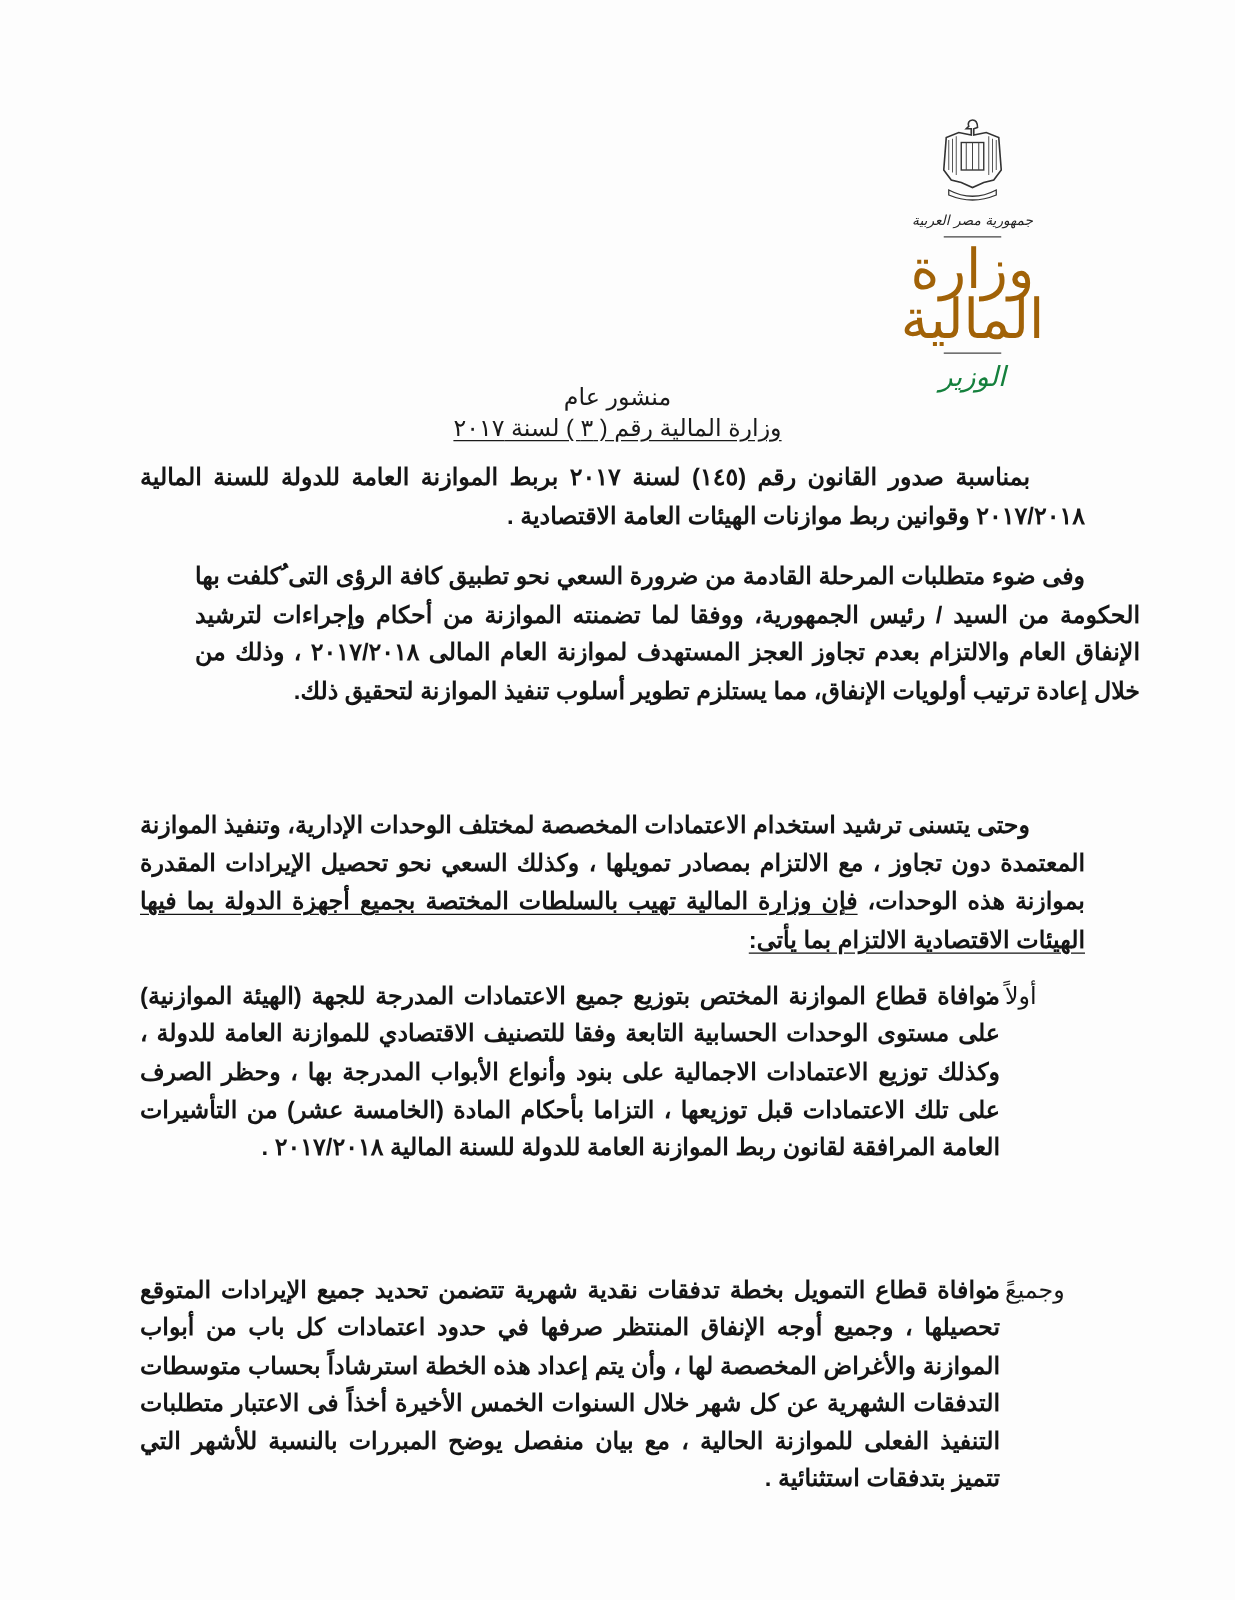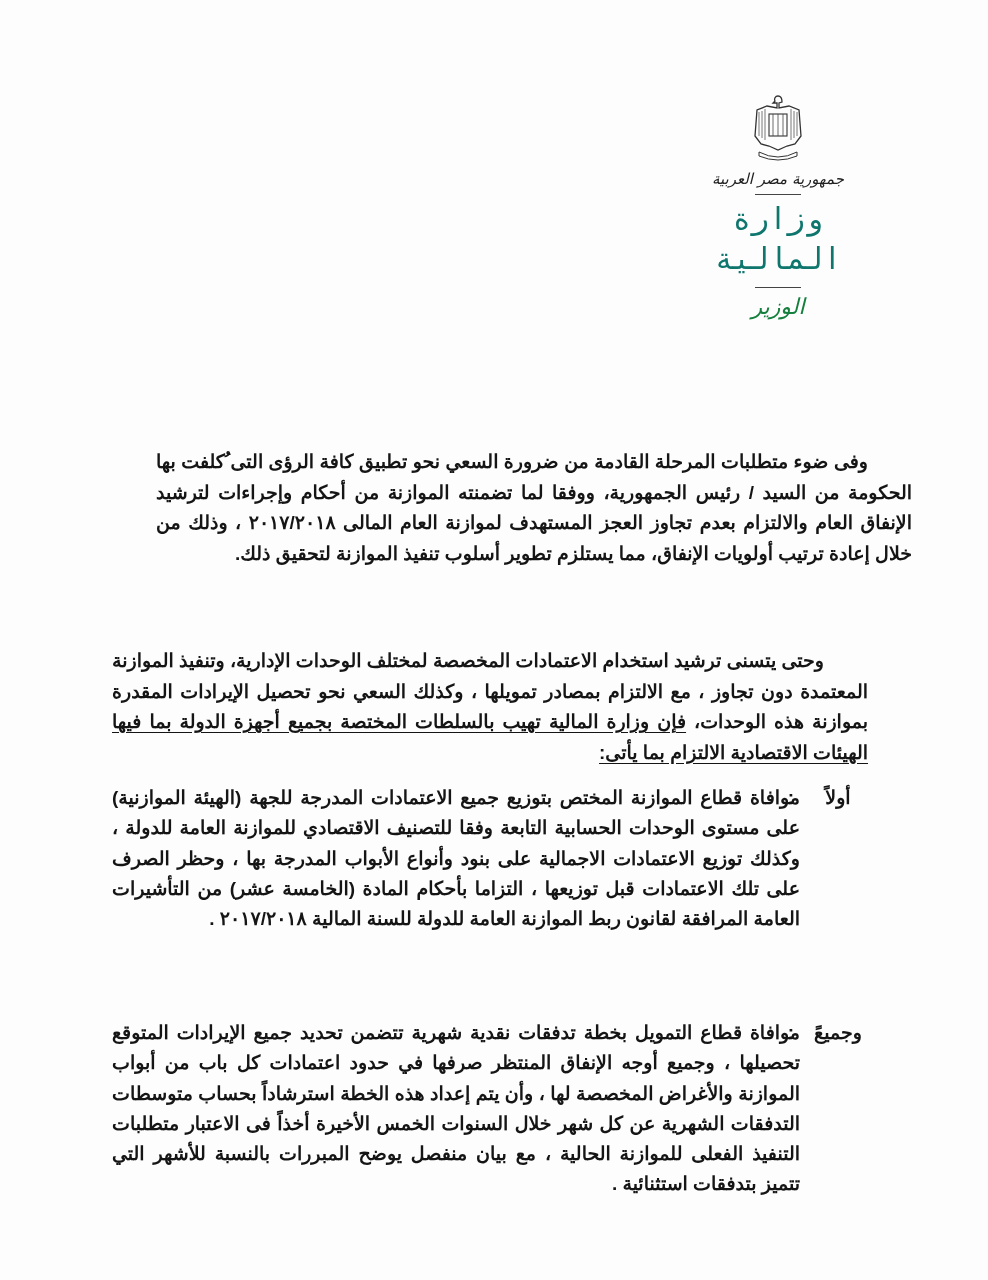--- a/index.html
+++ b/index.html
@@ -2,44 +2,44 @@
 <html><head>
 <meta charset="utf-8">
 <style>
   html, body { margin:0; padding:0; background:#ffffff; }
   body { width:988px; height:1280px; position:relative; overflow:hidden; color:#1a1a1a; }
   .page { position:absolute; left:0; top:0; width:988px; height:1280px; background:#fdfdfd; }
 
   
   .letterhead { position:absolute; right:110px; top:92px; width:200px; text-align:center; direction:rtl; }
   .eagle { width:62px; height:72px; margin:0 auto 6px auto; display:block; }
-  .republic { font-family:"DejaVu Serif", serif; font-style:italic; font-size:15px; margin-top:4px; color:#222; }
+  .republic { font-family:"DejaVu Serif", serif; font-style:italic; font-size:11px; margin-top:4px; color:#222; }
   .rule-short { width:46px; height:1px; background:#444; margin:6px auto; }
-  .ministry { font-family:Liberation Mono, monospace; font-size:30px; letter-spacing:4px; color:#0f766e; line-height:40px; }
+  .ministry { font-family:Liberation Serif, serif; font-size:44px; letter-spacing:4px; color:#a16207; line-height:40px; }
   .minister { font-family:"DejaVu Serif", serif; font-style:italic; font-size:22px; color:#15803d; margin-top:2px; }
 
   
   .title-1 { position:absolute; left:0; width:988px; top:306px; text-align:center; direction:rtl;
              font-family:"Liberation Sans", sans-serif; font-size:19px; color:#1a1a1a; }
   .title-2 { position:absolute; left:0; width:988px; top:331px; text-align:center; direction:rtl;
              font-family:"Liberation Sans", sans-serif; font-size:19px; color:#1a1a1a; }
   .title-2 span { text-decoration:underline; text-underline-offset:3px; }
 
   
   .body { position:absolute; left:112px; width:756px; direction:rtl; text-align:justify;
           font-family:"Liberation Sans", sans-serif; font-weight:bold; font-size:19px; line-height:30.5px; color:#151515; }
   .p1 { top:368px; }
   .p2 { top:447px;margin-left:44px; }
   .p3 { top:646px; }
   .indent { text-indent:44px; }
   .u { text-decoration:underline; text-underline-offset:4px; }
 
   .item { position:absolute; left:112px; width:760px; direction:rtl;
           font-family:"Liberation Sans", sans-serif; font-size:19px; line-height:30.3px; color:#151515; }
-  .item .label { position:absolute; right:0; top:0; width:68px; font-weight:bold; text-align:center; }
+  .item .label { position:absolute; right:0; top:0; width:68px; font-weight:normal; text-align:left; }
   .item .colon { position:absolute; right:74px; top:0; width:14px; text-align:center; font-weight:bold; }
   .item .text { margin-right:72px; font-weight:bold; text-align:justify; }
   .item1 { top:783px; }
   .item2 { top:1018px; }
 </style>
 </head>
 <body>
 
 <div class="page">
 
@@ -53,21 +53,26 @@
       <path d="M12 20 L12 44 M15 19 L15 46 M18 17 L18 48 M44 17 L44 48 M47 19 L47 46 M50 20 L50 44" stroke="#555" stroke-width="0.8"></path>
       <path d="M12 60 Q31 70 50 60 L50 64 Q31 72 12 64 Z" fill="none" stroke="#333" stroke-width="1"></path>
     </svg>
     <div class="republic">جمهورية مصر العربية</div>
     <div class="rule-short"></div>
     <div class="ministry">وزارة المالية</div>
     <div class="rule-short"></div>
     <div class="minister">الوزير</div>
   </div>
 
+  <div class="title-1">منشور عام</div>
+  <div class="title-2">
+    <span>وزارة المالية رقم ( ٣ ) لسنة ٢٠١٧</span>
+  </div>
 
+  <div class="body p1 indent">بمناسبة صدور القانون رقم (١٤٥) لسنة ٢٠١٧ بربط الموازنة العامة للدولة للسنة المالية ٢٠١٧/٢٠١٨ وقوانين ربط موازنات الهيئات العامة الاقتصادية .</div>
   <div class="body p2 indent">وفى ضوء متطلبات المرحلة القادمة من ضرورة السعي نحو تطبيق كافة الرؤى التى ُكلفت بها الحكومة من السيد / رئيس الجمهورية، ووفقا لما تضمنته الموازنة من أحكام وإجراءات لترشيد الإنفاق العام والالتزام بعدم تجاوز العجز المستهدف لموازنة العام المالى ٢٠١٧/٢٠١٨ ، وذلك من خلال إعادة ترتيب أولويات الإنفاق، مما يستلزم تطوير أسلوب تنفيذ الموازنة لتحقيق ذلك.</div>
   <div class="body p3 indent"><span>وحتى يتسنى ترشيد استخدام الاعتمادات المخصصة لمختلف الوحدات الإدارية، وتنفيذ الموازنة المعتمدة دون تجاوز ، مع الالتزام بمصادر تمويلها ، وكذلك السعي نحو تحصيل الإيرادات المقدرة بموازنة هذه الوحدات، </span><span class="u">فإن وزارة المالية تهيب بالسلطات المختصة بجميع أجهزة الدولة بما فيها الهيئات الاقتصادية الالتزام بما يأتى:</span></div>
 
   <div class="item item1">
     <span class="label">أولاً</span>
     <span class="colon">:</span>
     <div class="text">موافاة قطاع الموازنة المختص بتوزيع جميع الاعتمادات المدرجة للجهة (الهيئة الموازنية) على مستوى الوحدات الحسابية التابعة وفقا للتصنيف الاقتصادي للموازنة العامة للدولة ، وكذلك توزيع الاعتمادات الاجمالية على بنود وأنواع الأبواب المدرجة بها ، وحظر الصرف على تلك الاعتمادات قبل توزيعها ، التزاما بأحكام المادة (الخامسة عشر) من التأشيرات العامة المرافقة لقانون ربط الموازنة العامة للدولة للسنة المالية ٢٠١٧/٢٠١٨ .</div>
   </div>
 
   <div class="item item2">

